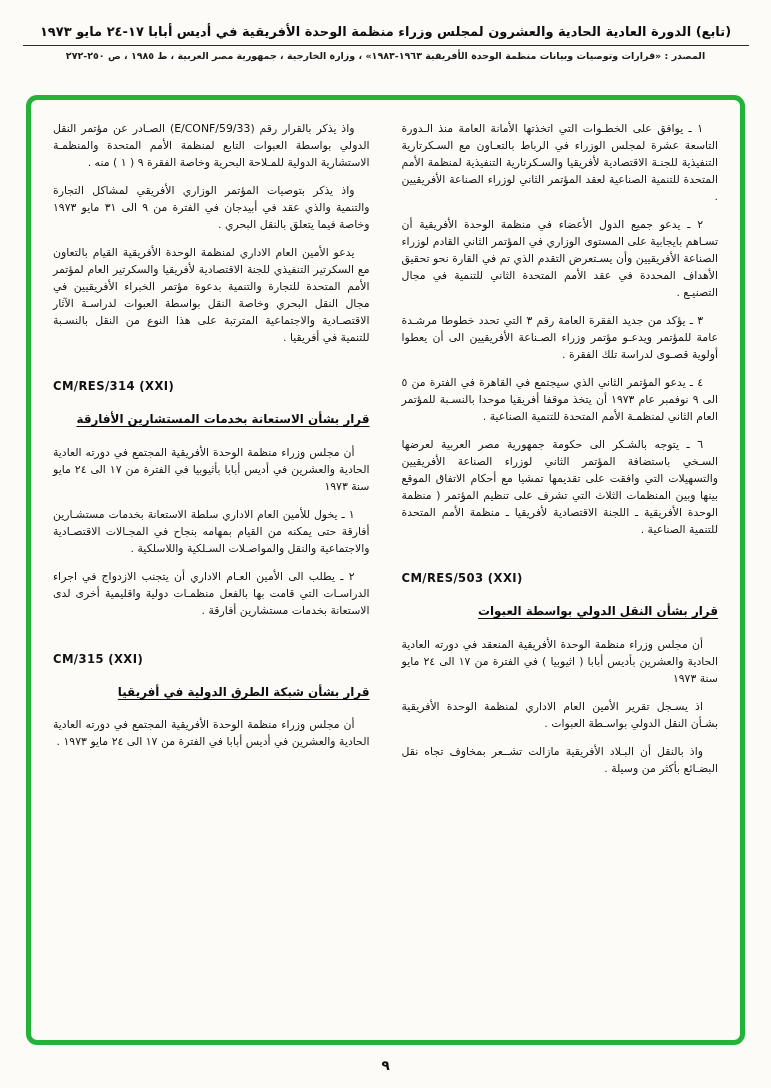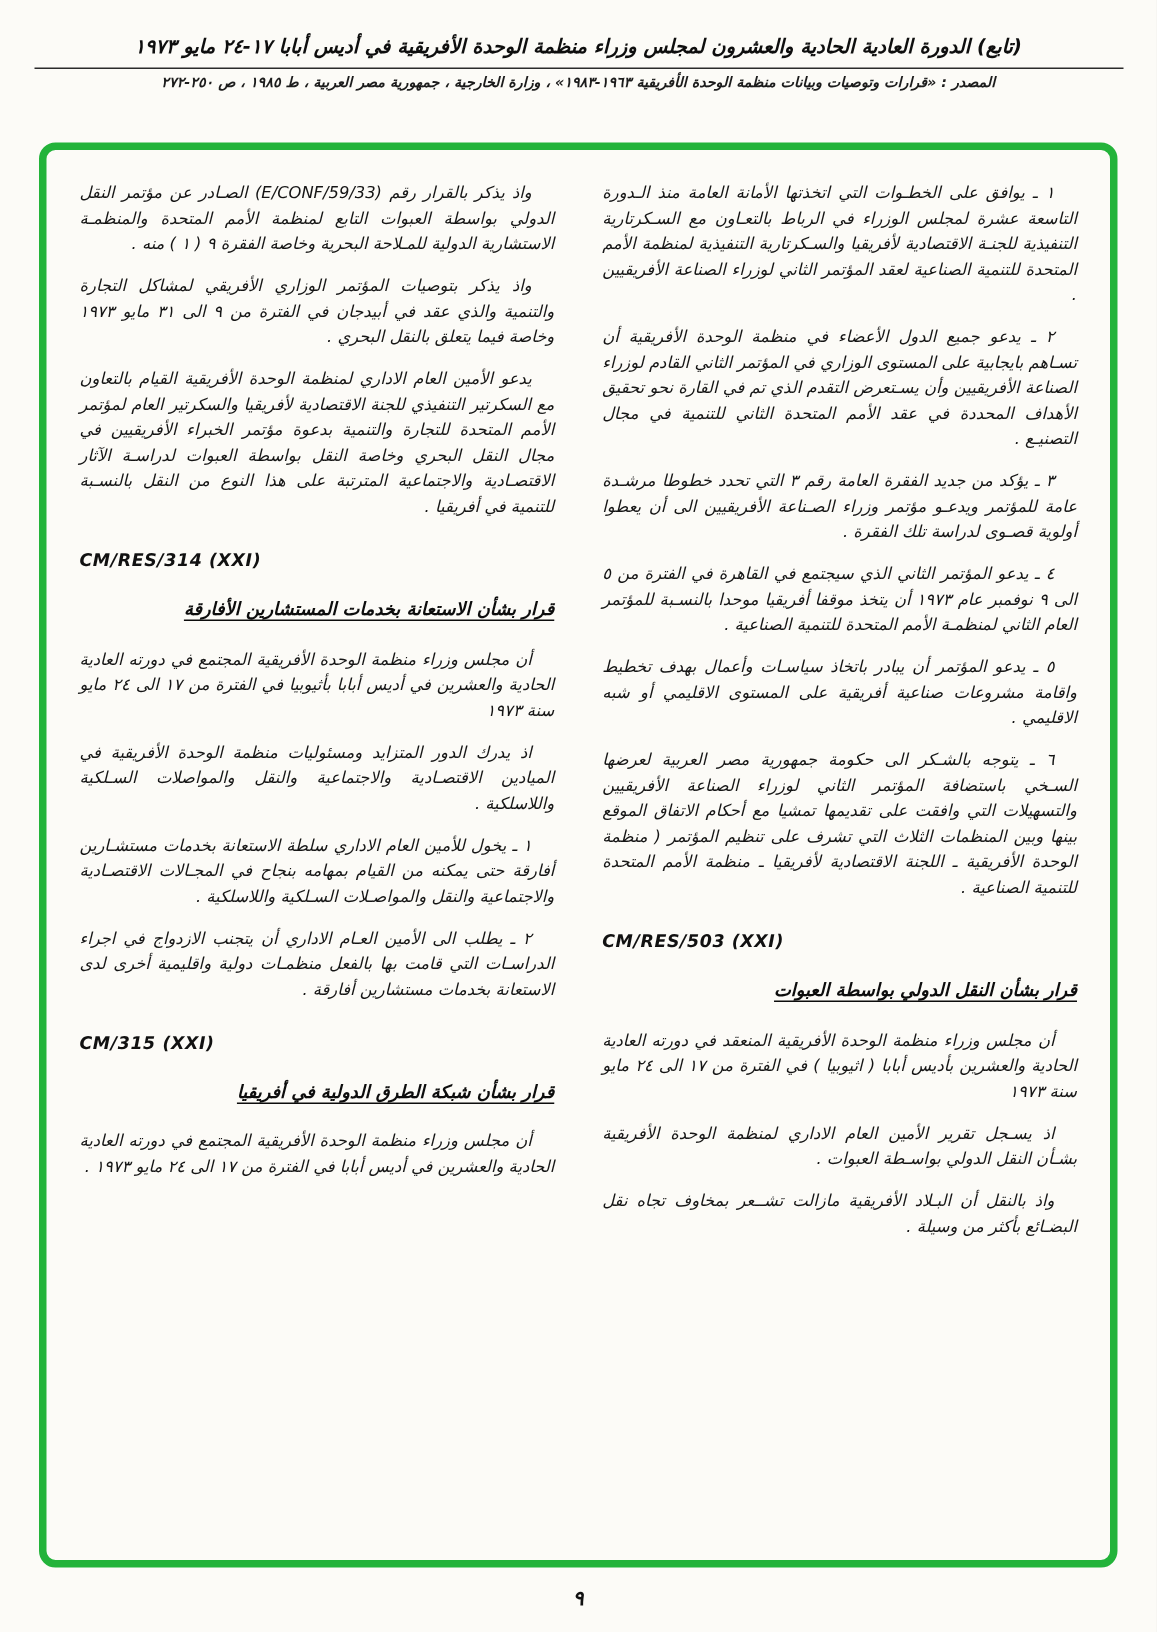--- a/index.html
+++ b/index.html
@@ -8,21 +8,20 @@
     background: #efeee9;
     font-family: "DejaVu Sans", sans-serif;
     color: #141414;
   }
   .page {
     position: relative;
     width: 771px;
     height: 1088px;
     background: #fcfbf7;
     overflow: hidden;
-    font-style: italic;
   }
   
   .header {
     position: absolute;
     top: 24px;
     left: 0; right: 0;
     text-align: center;
     direction: rtl;
   }
   .header-title {
@@ -71,21 +70,21 @@
   }
   
   .block { margin-bottom: 11px; }
   .para  { text-indent: 15px; }
   .code {
     direction: ltr;
     text-align: left;
     font-weight: bold;
     font-size: 11.6px;
     letter-spacing: 0.4px;
-    margin-top: 18px;
+    margin-top: 31px;
     margin-bottom: 15px;
     text-indent: 0;
     color: #111;
   }
   .title {
     font-weight: bold;
     text-indent: 0;
     font-size: 11.9px;
     margin-bottom: 15px;
     text-decoration: underline;
@@ -116,36 +115,34 @@
     <div class="header-source">المصدر : «قرارات وتوصيات وبيانات منظمة الوحدة الأفريقية ١٩٦٣-١٩٨٣» ، وزارة الخارجية ، جمهورية مصر العربية ، ط ١٩٨٥ ، ص ٢٥٠-٢٧٢</div>
   </div>
 
   <div class="frame" style="border-color: rgb(35, 179, 58);">
     <div class="columns">
       <div class="col">
           <div class="block para">١ ـ يوافق على الخطـوات التي اتخذتها الأمانة العامة منذ الـدورة التاسعة عشرة لمجلس الوزراء في الرباط بالتعـاون مع السـكرتارية التنفيذية للجنـة الاقتصادية لأفريقيا والسـكرتارية التنفيذية لمنظمة الأمم المتحدة للتنمية الصناعية لعقد المؤتمر الثاني لوزراء الصناعة الأفريقيين .</div>
           <div class="block para">٢ ـ يدعو جميع الدول الأعضاء في منظمة الوحدة الأفريقية أن تسـاهم بايجابية على المستوى الوزاري في المؤتمر الثاني القادم لوزراء الصناعة الأفريقيين وأن يسـتعرض التقدم الذي تم في القارة نحو تحقيق الأهداف المحددة في عقد الأمم المتحدة الثاني للتنمية في مجال التصنيـع .</div>
           <div class="block para">٣ ـ يؤكد من جديد الفقرة العامة رقم ٣ التي تحدد خطوطا مرشـدة عامة للمؤتمر ويدعـو مؤتمر وزراء الصـناعة الأفريقيين الى أن يعطوا أولوية قصـوى لدراسة تلك الفقرة .</div>
           <div class="block para">٤ ـ يدعو المؤتمر الثاني الذي سيجتمع في القاهرة في الفترة من ٥ الى ٩ نوفمبر عام ١٩٧٣ أن يتخذ موقفا أفريقيا موحدا بالنسـبة للمؤتمر العام الثاني لمنظمـة الأمم المتحدة للتنمية الصناعية .</div>
-          <div class="block para">٥ ـ يدعو المؤتمر أن يبادر باتخاذ سياسـات وأعمال بهدف تخطيط واقامة مشروعات صناعية أفريقية على المستوى الاقليمي أو شبه الاقليمي .</div>
           <div class="block para">٦ ـ يتوجه بالشـكر الى حكومة جمهورية مصر العربية لعرضها السـخي باستضافة المؤتمر الثاني لوزراء الصناعة الأفريقيين والتسهيلات التي وافقت على تقديمها تمشيا مع أحكام الاتفاق الموقع بينها وبين المنظمات الثلاث التي تشرف على تنظيم المؤتمر ( منظمة الوحدة الأفريقية ـ اللجنة الاقتصادية لأفريقيا ـ منظمة الأمم المتحدة للتنمية الصناعية .</div>
           <div class="block code">CM/RES/503 (XXI)</div>
           <div class="block title">قرار بشأن النقل الدولي بواسطة العبوات</div>
           <div class="block para">أن مجلس وزراء منظمة الوحدة الأفريقية المنعقد في دورته العادية الحادية والعشرين بأديس أبابا ( اثيوبيا ) في الفترة من ١٧ الى ٢٤ مايو سنة ١٩٧٣</div>
           <div class="block para">اذ يسـجل تقرير الأمين العام الاداري لمنظمة الوحدة الأفريقية بشـأن النقل الدولي بواسـطة العبوات .</div>
           <div class="block para">واذ بالنقل أن البـلاد الأفريقية مازالت تشــعر بمخاوف تجاه نقل البضـائع بأكثر من وسيلة .</div>
         </div>
       <div class="col">
           <div class="block para">واذ يذكر بالقرار رقم (E/CONF/59/33) الصـادر عن مؤتمر النقل الدولي بواسطة العبوات التابع لمنظمة الأمم المتحدة والمنظمـة الاستشارية الدولية للمـلاحة البحرية وخاصة الفقرة ٩ ( ١ ) منه .</div>
           <div class="block para">واذ يذكر بتوصيات المؤتمر الوزاري الأفريقي لمشاكل التجارة والتنمية والذي عقد في أبيدجان في الفترة من ٩ الى ٣١ مايو ١٩٧٣ وخاصة فيما يتعلق بالنقل البحري .</div>
           <div class="block para">يدعو الأمين العام الاداري لمنظمة الوحدة الأفريقية القيام بالتعاون مع السكرتير التنفيذي للجنة الاقتصادية لأفريقيا والسكرتير العام لمؤتمر الأمم المتحدة للتجارة والتنمية بدعوة مؤتمر الخبراء الأفريقيين في مجال النقل البحري وخاصة النقل بواسطة العبوات لدراسـة الآثار الاقتصـادية والاجتماعية المترتبة على هذا النوع من النقل بالنسـبة للتنمية في أفريقيا .</div>
           <div class="block code">CM/RES/314 (XXI)</div>
           <div class="block title">قرار بشأن الاستعانة بخدمات المستشارين الأفارقة</div>
           <div class="block para">أن مجلس وزراء منظمة الوحدة الأفريقية المجتمع في دورته العادية الحادية والعشرين في أديس أبابا بأثيوبيا في الفترة من ١٧ الى ٢٤ مايو سنة ١٩٧٣</div>
-          <div class="block para">اذ يدرك الدور المتزايد ومسئوليات منظمة الوحدة الأفريقية في الميادين الاقتصـادية والاجتماعية والنقل والمواصلات السـلكية واللاسلكية .</div>
           <div class="block para">١ ـ يخول للأمين العام الاداري سلطة الاستعانة بخدمات مستشـارين أفارقة حتى يمكنه من القيام بمهامه بنجاح في المجـالات الاقتصـادية والاجتماعية والنقل والمواصـلات السـلكية واللاسلكية .</div>
           <div class="block para">٢ ـ يطلب الى الأمين العـام الاداري أن يتجنب الازدواج في اجراء الدراسـات التي قامت بها بالفعل منظمـات دولية واقليمية أخرى لدى الاستعانة بخدمات مستشارين أفارقة .</div>
           <div class="block code">CM/315 (XXI)</div>
           <div class="block title">قرار بشأن شبكة الطرق الدولية في أفريقيا</div>
           <div class="block para">أن مجلس وزراء منظمة الوحدة الأفريقية المجتمع في دورته العادية الحادية والعشرين في أديس أبابا في الفترة من ١٧ الى ٢٤ مايو ١٩٧٣ .</div>
         </div>
     </div>
   </div>
 
   <div class="footer">

